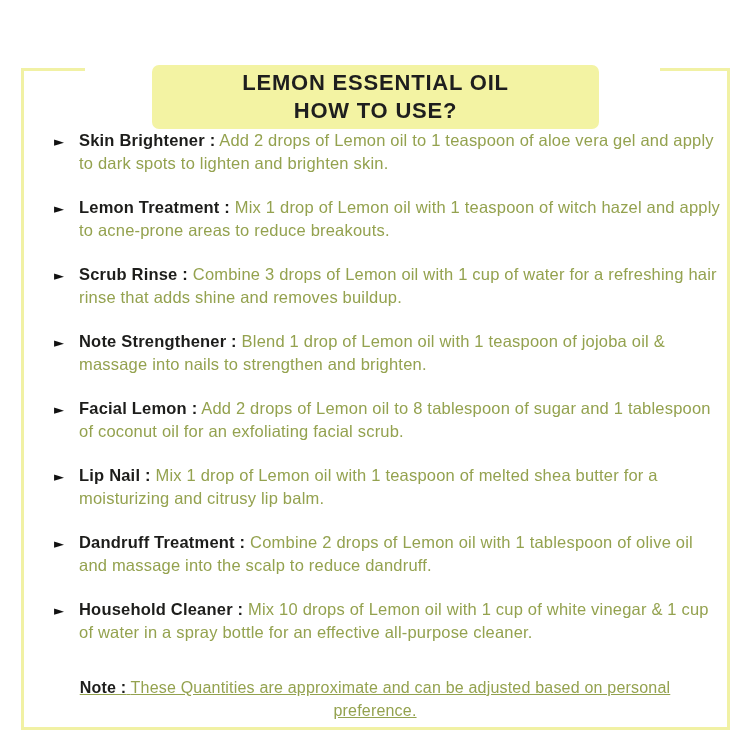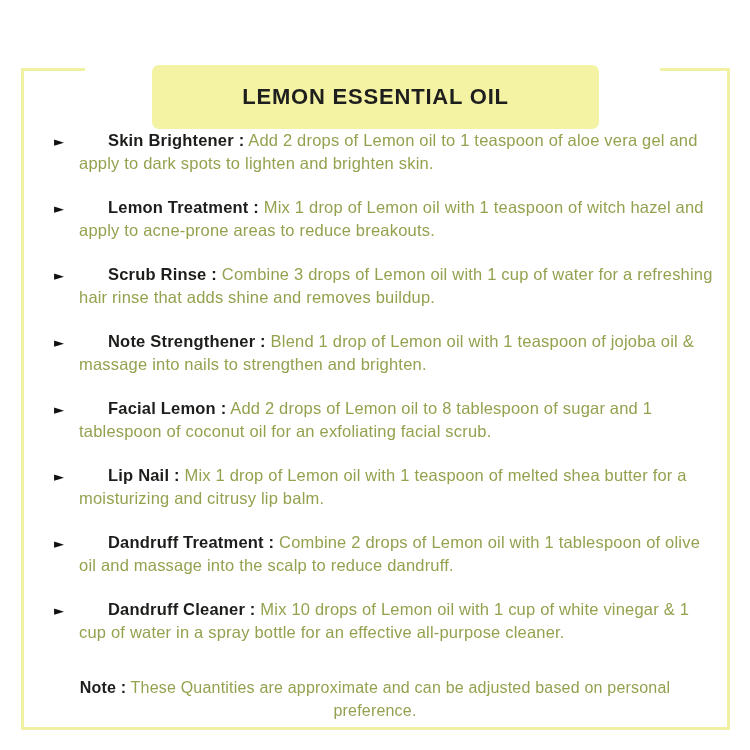--- a/index.html
+++ b/index.html
@@ -76,45 +76,47 @@
     color: #111111;
     padding-top: 1px;
   }
   .bullet .text {
     flex: 1;
     font-size: 16.5px;
     line-height: 23px;
     letter-spacing: 0.2px;
     color: #94a24f;
   }
-  .item-label { font-weight: bold; color: #1d1d1b; margin-left: 29px; }
+  .item-label { font-weight: bold; color: #1d1d1b; }
 
   
   .note {
     position: absolute;
     left: 55px;
     top: 676px;
     width: 640px;
     text-align: center;
     font-size: 16px;
     line-height: 23px;
     letter-spacing: 0.2px;
     color: #94a24f;
     z-index: 2;
+    text-decoration: underline;
   }
   .note .note-label { font-weight: bold; color: #1d1d1b; }
 </style>
 </head>
 <body>
 
 <div class="frame"></div>
 <div class="frame-top-cover"></div>
 
 <div class="header">
   <div class="title-line">LEMON ESSENTIAL OIL</div>
+  <div class="title-line">HOW TO USE?</div>
 </div>
 
 <div class="content">
 
   <div class="bullet">
     <span class="arrow">►</span>
     <span class="text"><span class="item-label">Skin Brightener :</span> <span>Add 2 drops of Lemon oil to 1 teaspoon of aloe vera gel and apply to dark spots to lighten and brighten skin.</span></span>
   </div>
 
   <div class="bullet">
@@ -142,21 +144,21 @@
     <span class="text"><span class="item-label">Lip Nail :</span> <span>Mix 1 drop of Lemon oil with 1 teaspoon of melted shea butter for a moisturizing and citrusy lip balm.</span></span>
   </div>
 
   <div class="bullet">
     <span class="arrow">►</span>
     <span class="text"><span class="item-label">Dandruff Treatment :</span> <span>Combine 2 drops of Lemon oil with 1 tablespoon of olive oil and massage into the scalp to reduce dandruff.</span></span>
   </div>
 
   <div class="bullet">
     <span class="arrow">►</span>
-    <span class="text"><span class="item-label">Dandruff Cleaner :</span> <span>Mix 10 drops of Lemon oil with 1 cup of white vinegar &amp; 1 cup of water in a spray bottle for an effective all-purpose cleaner.</span></span>
+    <span class="text"><span class="item-label">Household Cleaner :</span> <span>Mix 10 drops of Lemon oil with 1 cup of white vinegar &amp; 1 cup of water in a spray bottle for an effective all-purpose cleaner.</span></span>
   </div>
 
 </div>
 
 <div class="note">
   <span class="note-label">Note :</span>
   <span>These Quantities are approximate and can be adjusted based on personal preference.</span>
 </div>
 
 </body></html>

